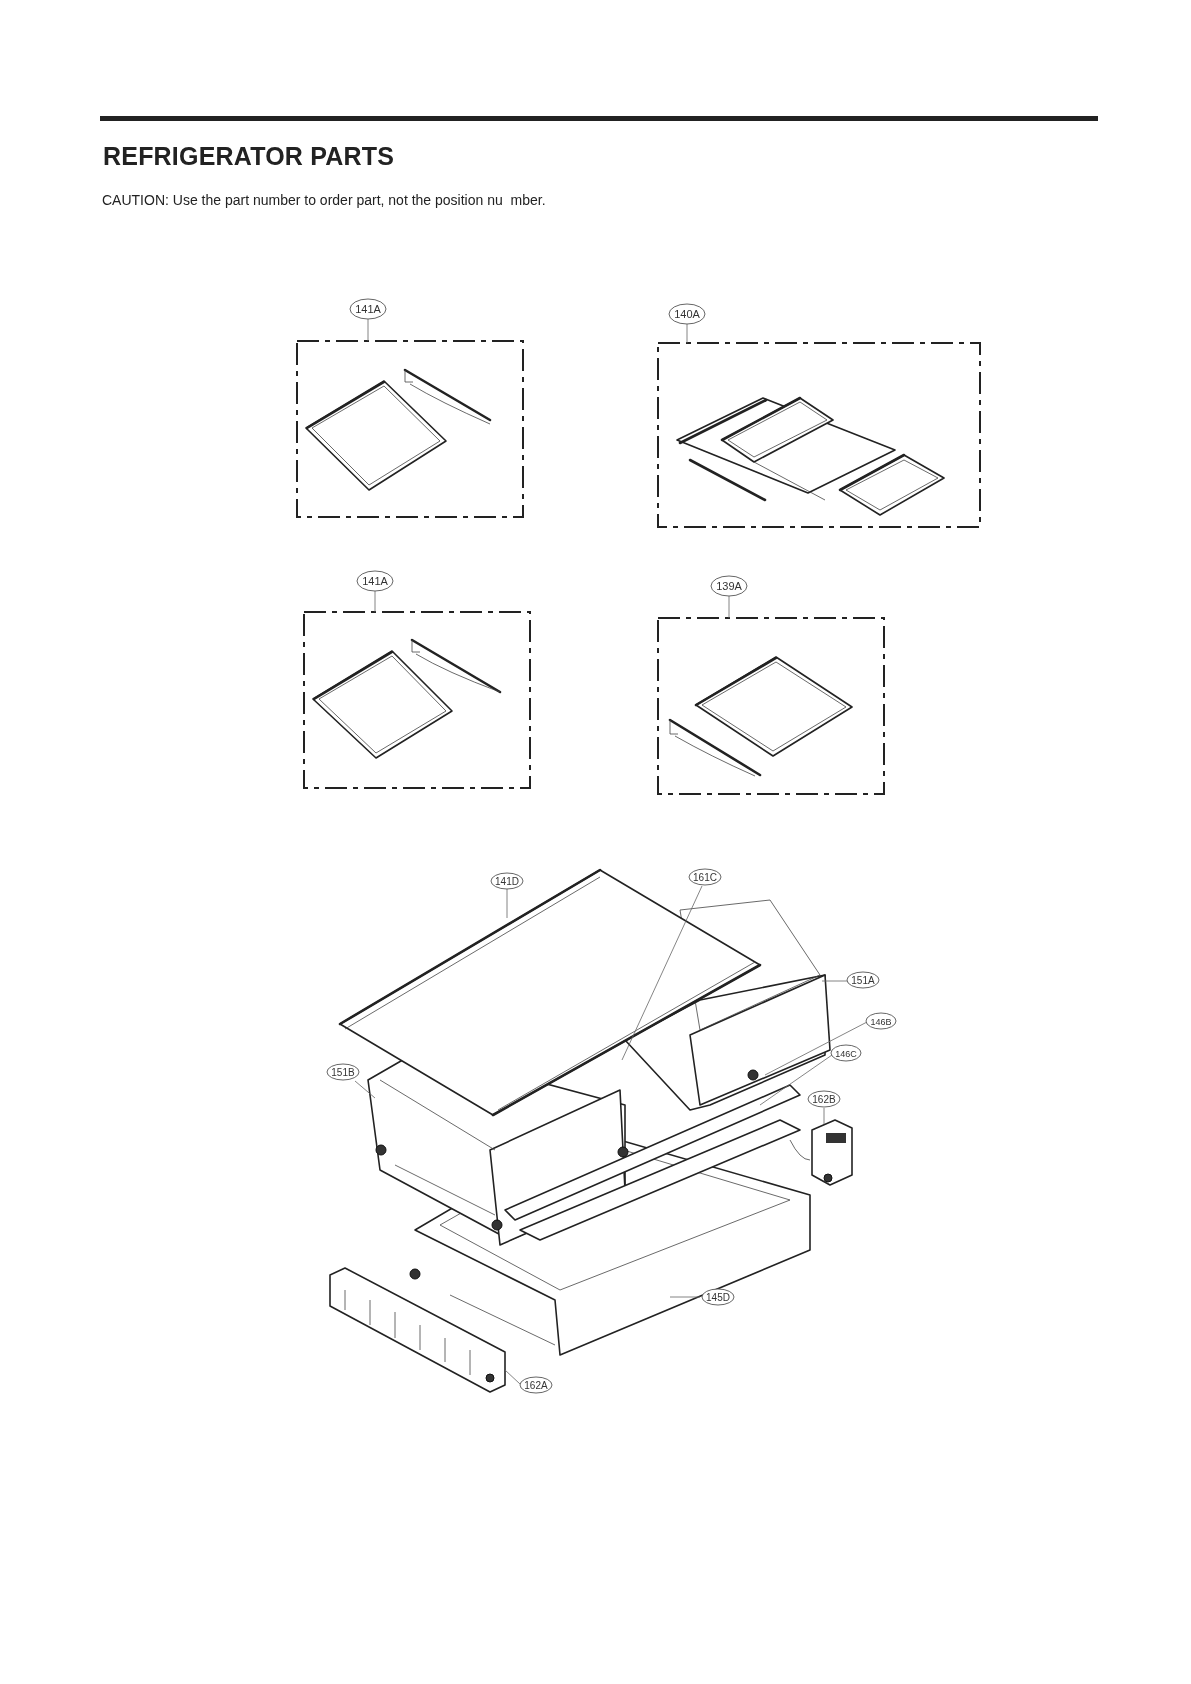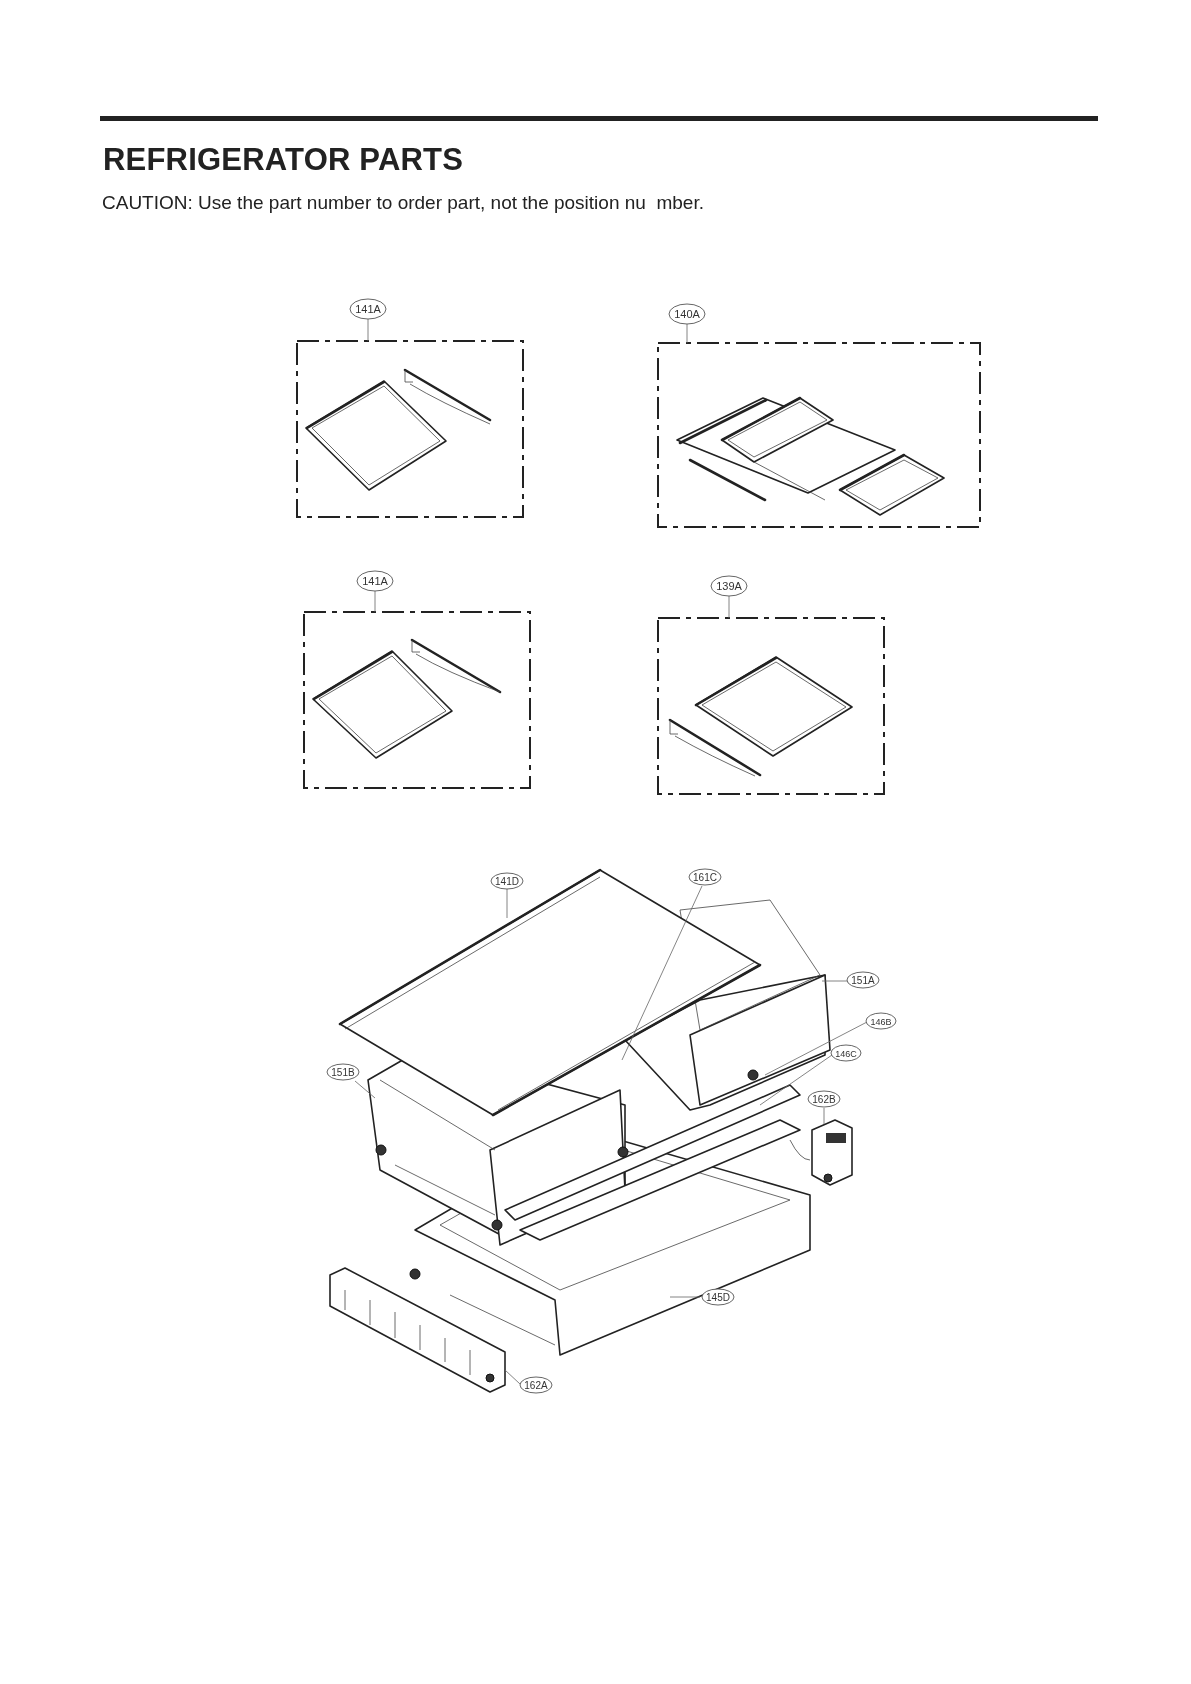--- a/index.html
+++ b/index.html
@@ -1,19 +1,19 @@
 <!DOCTYPE html>
 <html><head>
 <meta charset="utf-8">
 <style>
   html, body { margin:0; padding:0; background:#ffffff; }
   body { width:1191px; height:1684px; position:relative; overflow:hidden; font-family:"Liberation Sans", sans-serif; color:#222; }
   .rule { position:absolute; left:100px; top:116px; width:998px; height:5px; background:#222; }
-  .title { position:absolute; left:103px; top:142px; font-size:31px; font-weight:bold; letter-spacing:0.2px; color:#222; white-space:nowrap; }
-  .caution { position:absolute; left:102px; top:192px; font-size:19px; color:#222; white-space:pre; }
+  .title { position:absolute; left:103px; top:142px; font-size:25px; font-weight:bold; letter-spacing:0.2px; color:#222; white-space:nowrap; }
+  .caution { position:absolute; left:102px; top:192px; font-size:14px; color:#222; white-space:pre; }
   svg.diagram { position:absolute; left:0; top:0; width:1191px; height:1684px; }
   .callout-text { font-family:"Liberation Sans", sans-serif; font-size:11px; fill:#333; }
   .callout-ellipse { fill:#fff; stroke:#555; stroke-width:0.9; }
   .leader { stroke:#666; stroke-width:0.8; fill:none; }
   .box { fill:none; stroke:#222; stroke-width:2; stroke-dasharray:22 6 5 6; }
   .part { fill:#fff; stroke:#222; stroke-width:1.6; stroke-linejoin:round; }
   .part-thin { fill:none; stroke:#444; stroke-width:0.8; }
   .part-thick { fill:none; stroke:#222; stroke-width:2.6; stroke-linecap:round; }
   .knob { fill:#333; stroke:#111; stroke-width:1; }
 </style>

